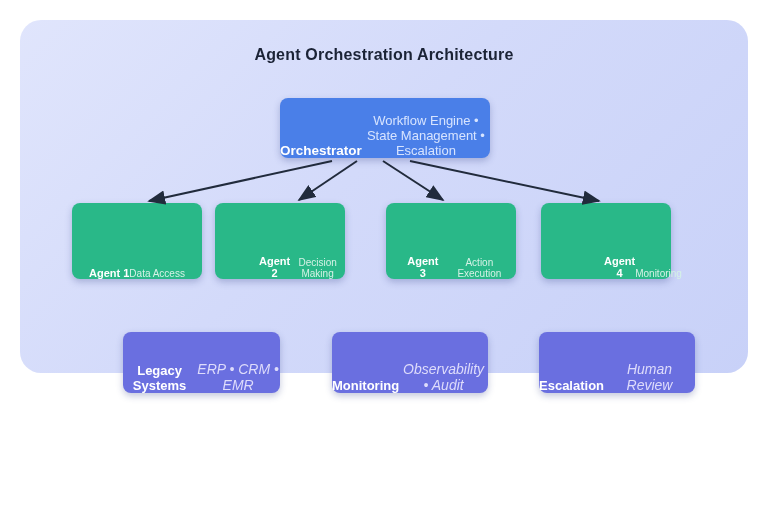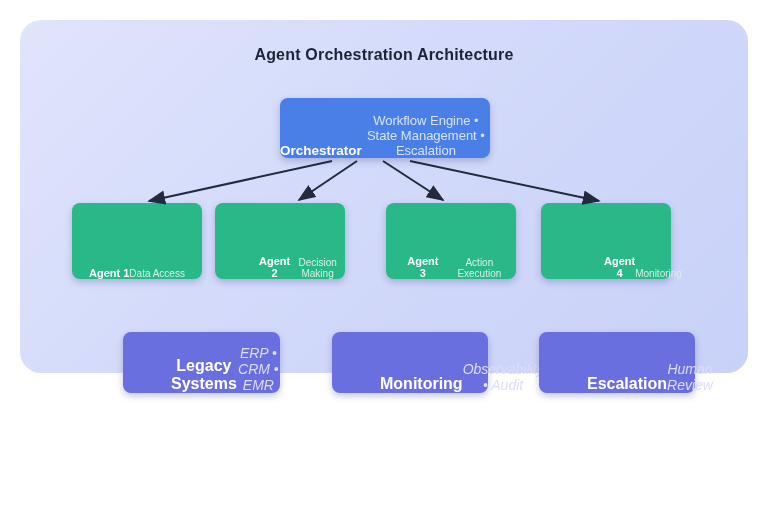--- a/index.html
+++ b/index.html
@@ -92,21 +92,21 @@
   .agent-3 { left: 366px; }
   .agent-4 { left: 521px; padding-left: 46px; }
   
   .system {
     top: 312px;
     width: 156px;
     height: 61px;
     background: #6a6fe0;
     padding-top: 13px;
   }
-  .system .node-title { font-size: 16px; margin-left: 48px; }
+  .system .node-title { font-size: 13px; }
   .system .node-subtitle {
     font-size: 14px;
     margin-top: 8px;
     color: #dedcfb;
     font-style: italic;
   }
   .system-legacy { left: 103px; width: 157px; }
   .system-monitoring { left: 312px; }
   .system-escalation { left: 519px; }
 </style>

